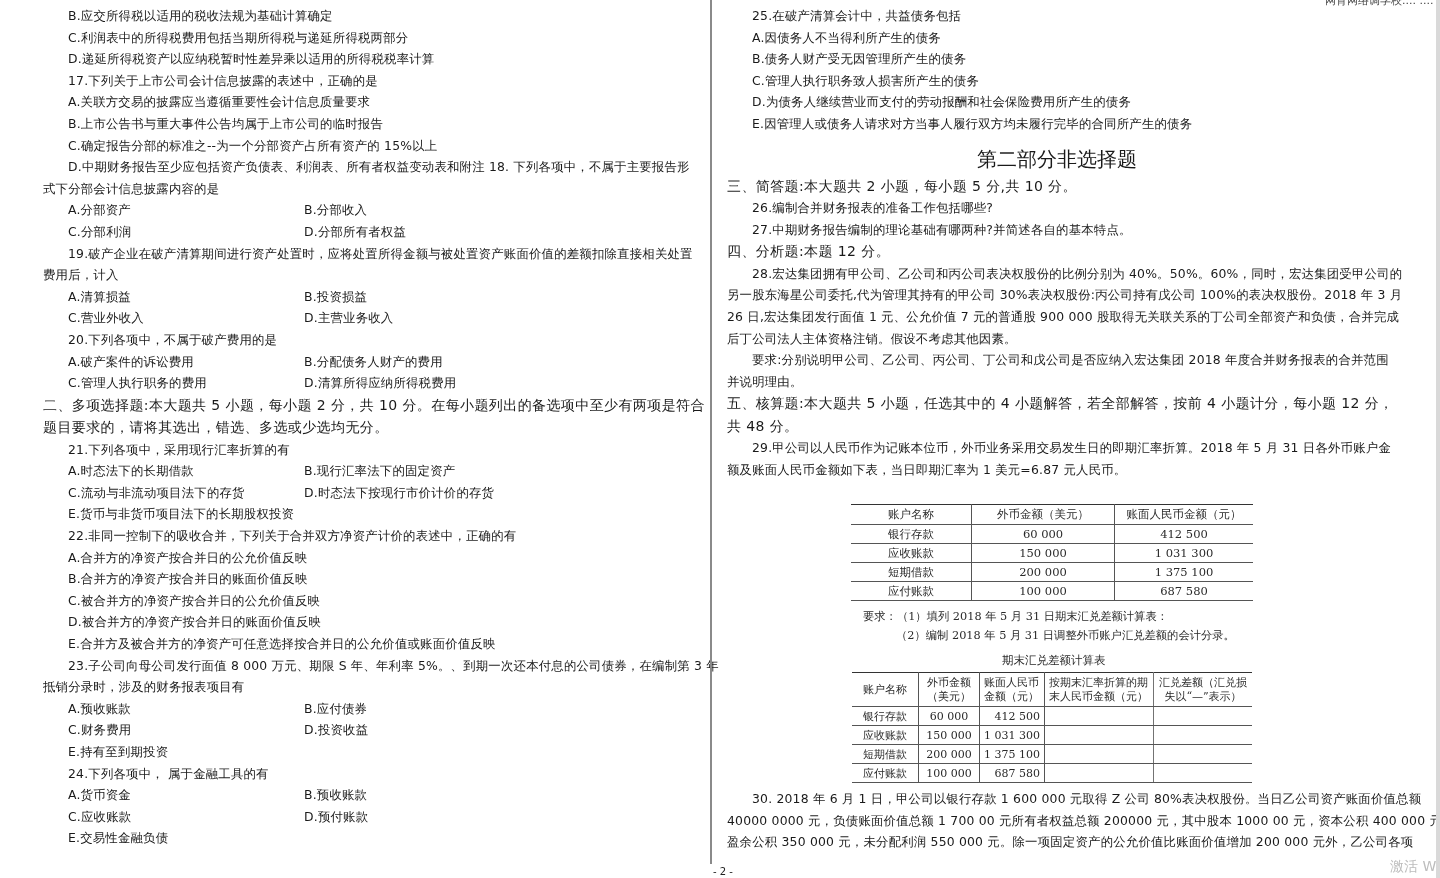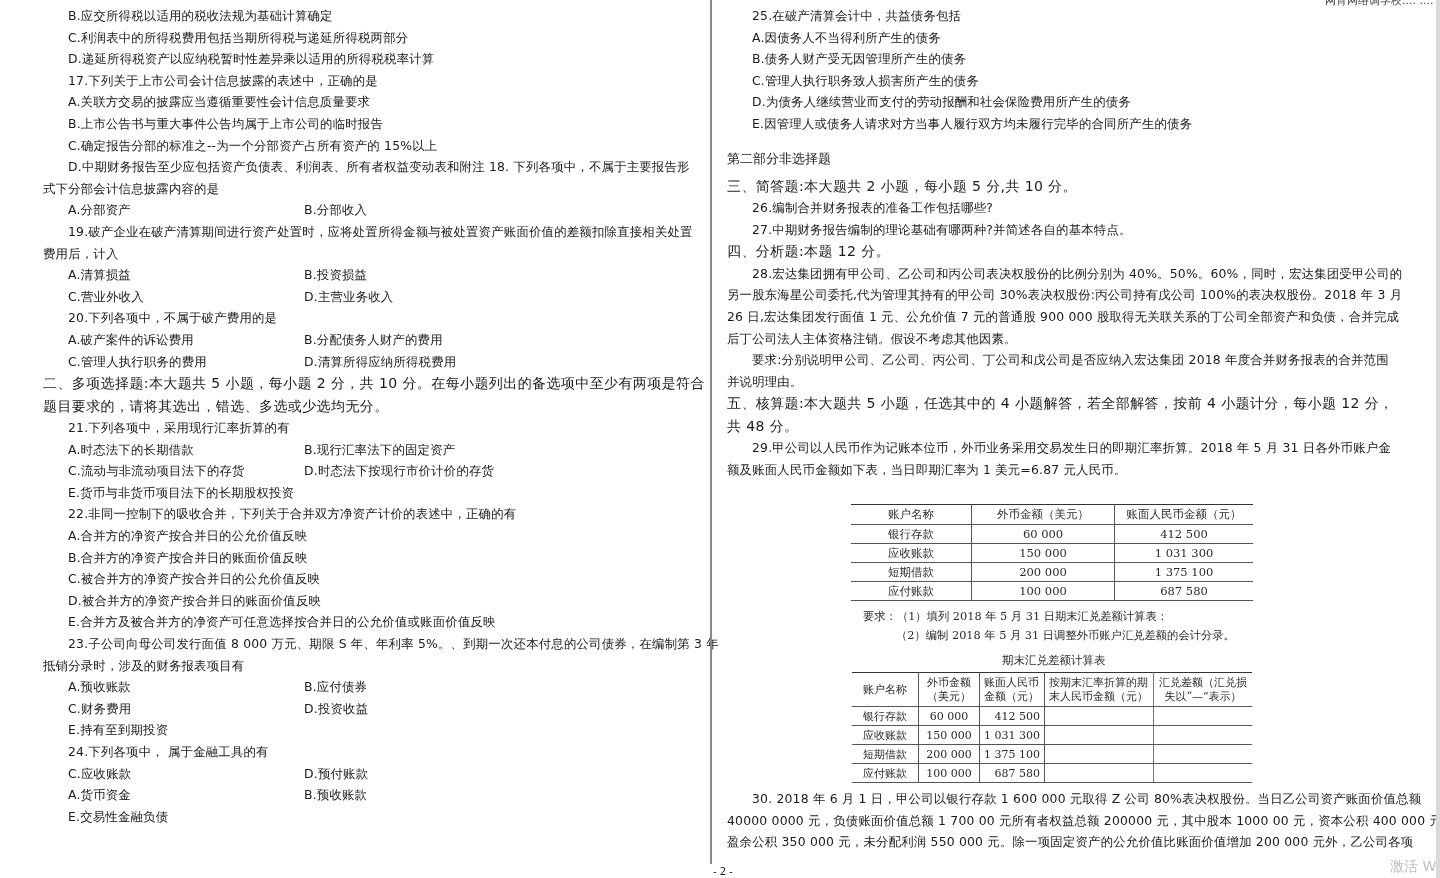--- a/index.html
+++ b/index.html
@@ -15,21 +15,21 @@
   .line {
     font-size: 12.4px; line-height: 21.6px; height: 21.6px;
     white-space: nowrap; letter-spacing: 0.2px;
   }
   .ind { padding-left: 25px; }
   .opt-row { display: flex; gap: 6px; }
   .opt-row .a { width: 230px; padding-left: 25px; }
   .opt-row .b { }
   .sec { font-size: 14px; line-height: 22.5px; height: 22.5px; letter-spacing: 0.4px; white-space: nowrap; }
   .title-center {
-    font-size: 13px; line-height: 30px; height: 30px;
+    text-align: center; font-size: 20px; line-height: 30px; height: 30px;
     font-family: "DejaVu Serif", "Liberation Serif", serif; margin-top: 9px; margin-bottom: 1px;
   }
   .divider {
     position: absolute; left: 710px; top: 0; width: 2px; height: 864px; background: #8a8a8a;
   }
   .pagenum {
     position: absolute; left: 713px; top: 866px; font-size: 10px; color: #222;
   }
   .hdr-frag {
     position: absolute; left: 1325px; top: -7px; font-size: 11px; color: #444; white-space: nowrap;
@@ -76,20 +76,24 @@
       <div class="line ind">17.下列关于上市公司会计信息披露的表述中，正确的是</div>
       <div class="line ind">A.关联方交易的披露应当遵循重要性会计信息质量要求</div>
       <div class="line ind">B.上市公告书与重大事件公告均属于上市公司的临时报告</div>
       <div class="line ind">C.确定报告分部的标准之--为一个分部资产占所有资产的 15%以上</div>
       <div class="line ind">D.中期财务报告至少应包括资产负债表、利润表、所有者权益变动表和附注 18. 下列各项中，不属于主要报告形</div>
       <div class="line">式下分部会计信息披露内容的是</div>
       <div class="line opt-row">
         <span class="a">A.分部资产</span>
         <span class="b">B.分部收入</span>
       </div>
+      <div class="line opt-row">
+        <span class="a">C.分部利润</span>
+        <span class="b">D.分部所有者权益</span>
+      </div>
       <div class="line ind">19.破产企业在破产清算期间进行资产处置时，应将处置所得金额与被处置资产账面价值的差额扣除直接相关处置</div>
       <div class="line">费用后，计入</div>
       <div class="line opt-row">
         <span class="a">A.清算损益</span>
         <span class="b">B.投资损益</span>
       </div>
       <div class="line opt-row">
         <span class="a">C.营业外收入</span>
         <span class="b">D.主营业务收入</span>
       </div>
@@ -126,26 +130,26 @@
         <span class="a">A.预收账款</span>
         <span class="b">B.应付债券</span>
       </div>
       <div class="line opt-row">
         <span class="a">C.财务费用</span>
         <span class="b">D.投资收益</span>
       </div>
       <div class="line ind">E.持有至到期投资</div>
       <div class="line ind">24.下列各项中，  属于金融工具的有</div>
       <div class="line opt-row">
+        <span class="a">A.货币资金</span>
+        <span class="b">B.预收账款</span>
+      </div>
+      <div class="line opt-row">
         <span class="a">C.应收账款</span>
         <span class="b">D.预付账款</span>
-      </div>
-      <div class="line opt-row">
-        <span class="a">A.货币资金</span>
-        <span class="b">B.预收账款</span>
       </div>
       <div class="line ind">E.交易性金融负债</div>
     </div>
 
   <div class="divider"></div>
 
   <div class="col col-right" style="top:5px;">
     <div class="line ind">25.在破产清算会计中，共益债务包括</div>
     <div class="line ind">A.因债务人不当得利所产生的债务</div>
     <div class="line ind">B.债务人财产受无因管理所产生的债务</div>

